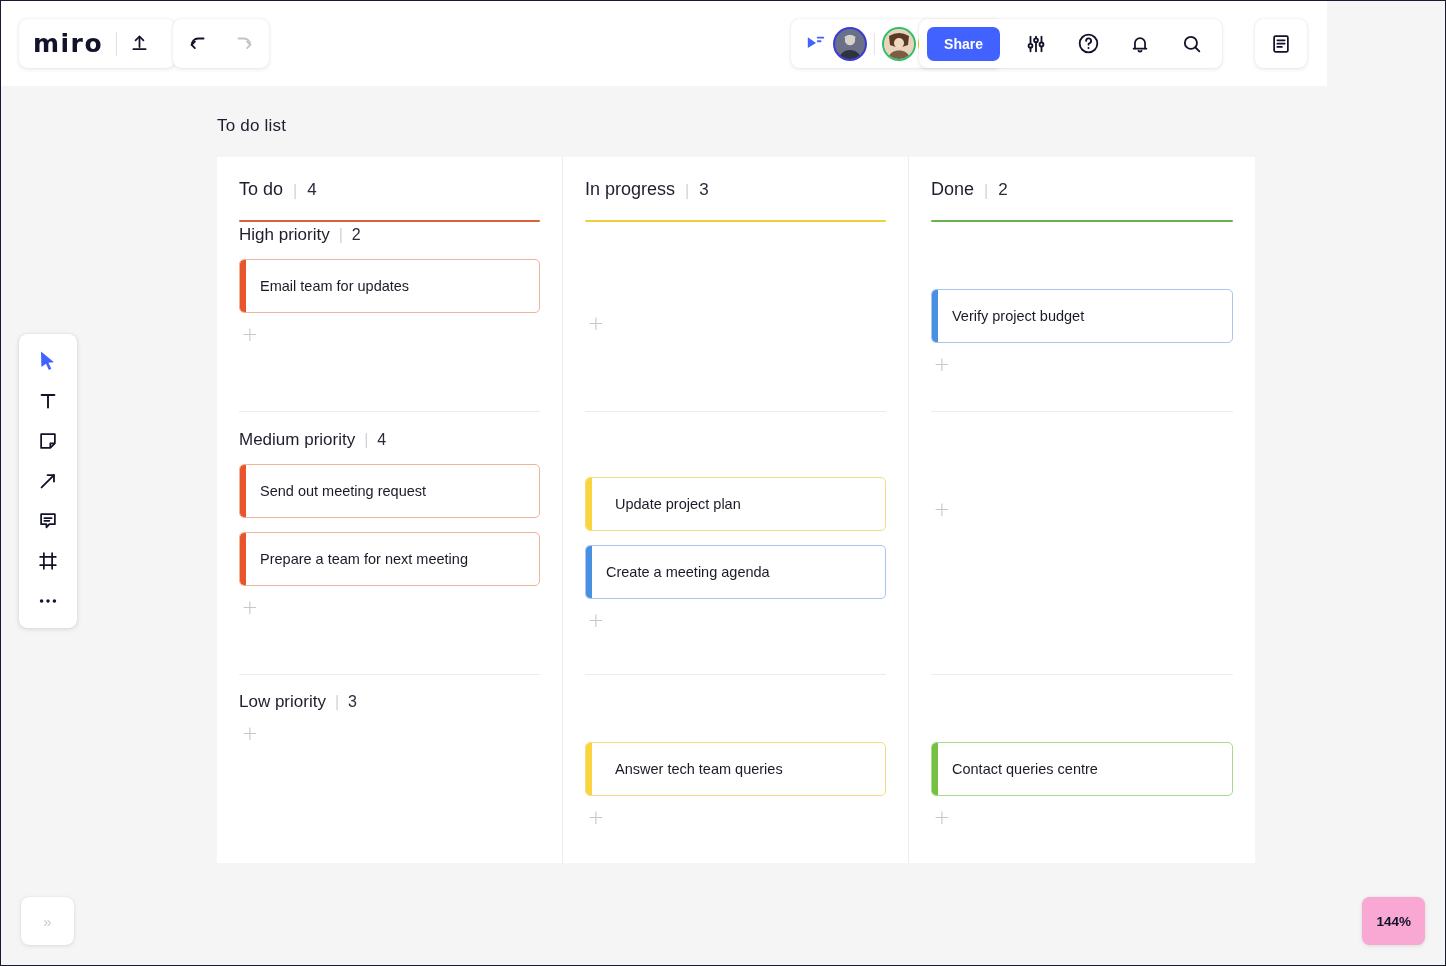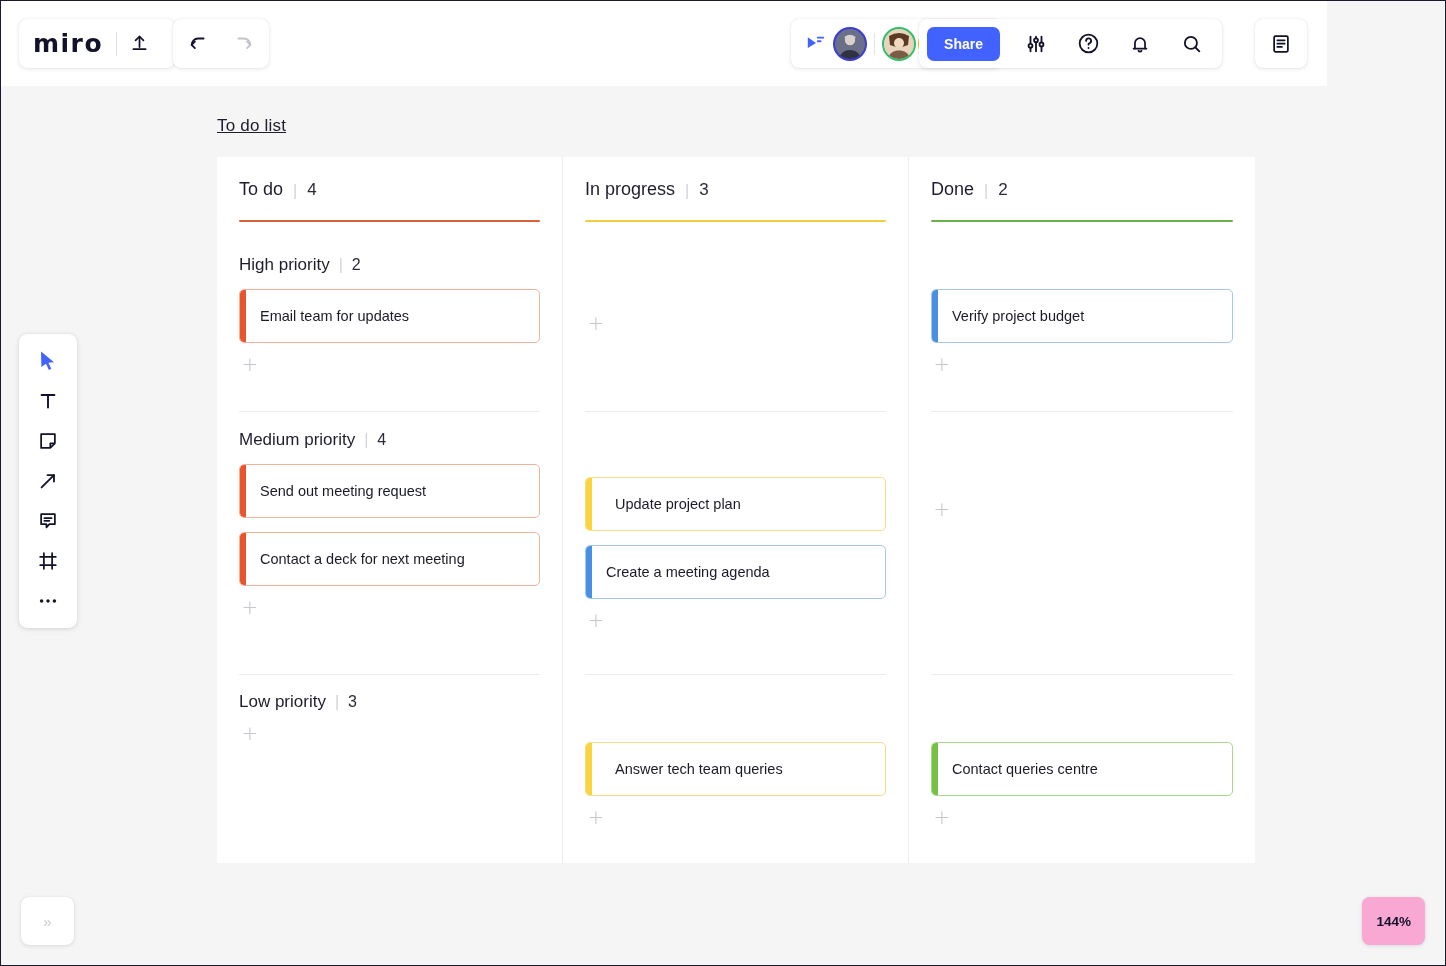--- a/index.html
+++ b/index.html
@@ -91,21 +91,21 @@
   .tool {
     width: 40px; height: 34px;
     display: flex; align-items: center; justify-content: center;
     cursor: pointer; border-radius: 6px;
   }
 
   
   .canvas { position: absolute; inset: 0; }
   .board-title {
     position: absolute; left: 216px; top: 115px;
-    font-size: 17px; color: #1e1e2e; letter-spacing: .2px; text-decoration: underline;
+    font-size: 17px; color: #1e1e2e; letter-spacing: .2px;
   }
 
   .board {
     position: absolute; left: 216px; top: 156px;
     width: 1038px; height: 706px;
     display: flex;
   }
   .column {
     position: relative;
     width: 346px;
@@ -327,21 +327,21 @@
       <div class="column">
         <div class="col-head">
           <div class="col-title-row">
             <span>To do</span>
             <span class="cnt-sep">|</span>
             <span class="col-count">4</span>
           </div>
           <div class="col-rule" style="background:#d9603a"></div>
         </div>
 
-        <div class="section" style="top:98px;">
+        <div class="section" style="top:68px;">
           <div class="sec-title-row">
             <span>High priority</span>
             <span class="cnt-sep">|</span>
             <span class="sec-count">2</span>
           </div>
           <div class="card orange">
             <span>Email team for updates</span>
           </div>
           <div class="add-plus">+</div>
         </div>
@@ -350,21 +350,21 @@
         <div class="section" style="top:273px;">
           <div class="sec-title-row">
             <span>Medium priority</span>
             <span class="cnt-sep">|</span>
             <span class="sec-count">4</span>
           </div>
           <div class="card orange">
             <span>Send out meeting request</span>
           </div>
           <div class="card orange">
-            <span>Contact a deck for next meeting</span>
+            <span>Prepare a team for next meeting</span>
           </div>
           <div class="add-plus">+</div>
         </div>
         <div class="divider" style="top:517px"></div>
 
         <div class="section" style="top:535px;">
           <div class="sec-title-row">
             <span>Low priority</span>
             <span class="cnt-sep">|</span>
             <span class="sec-count">3</span>

